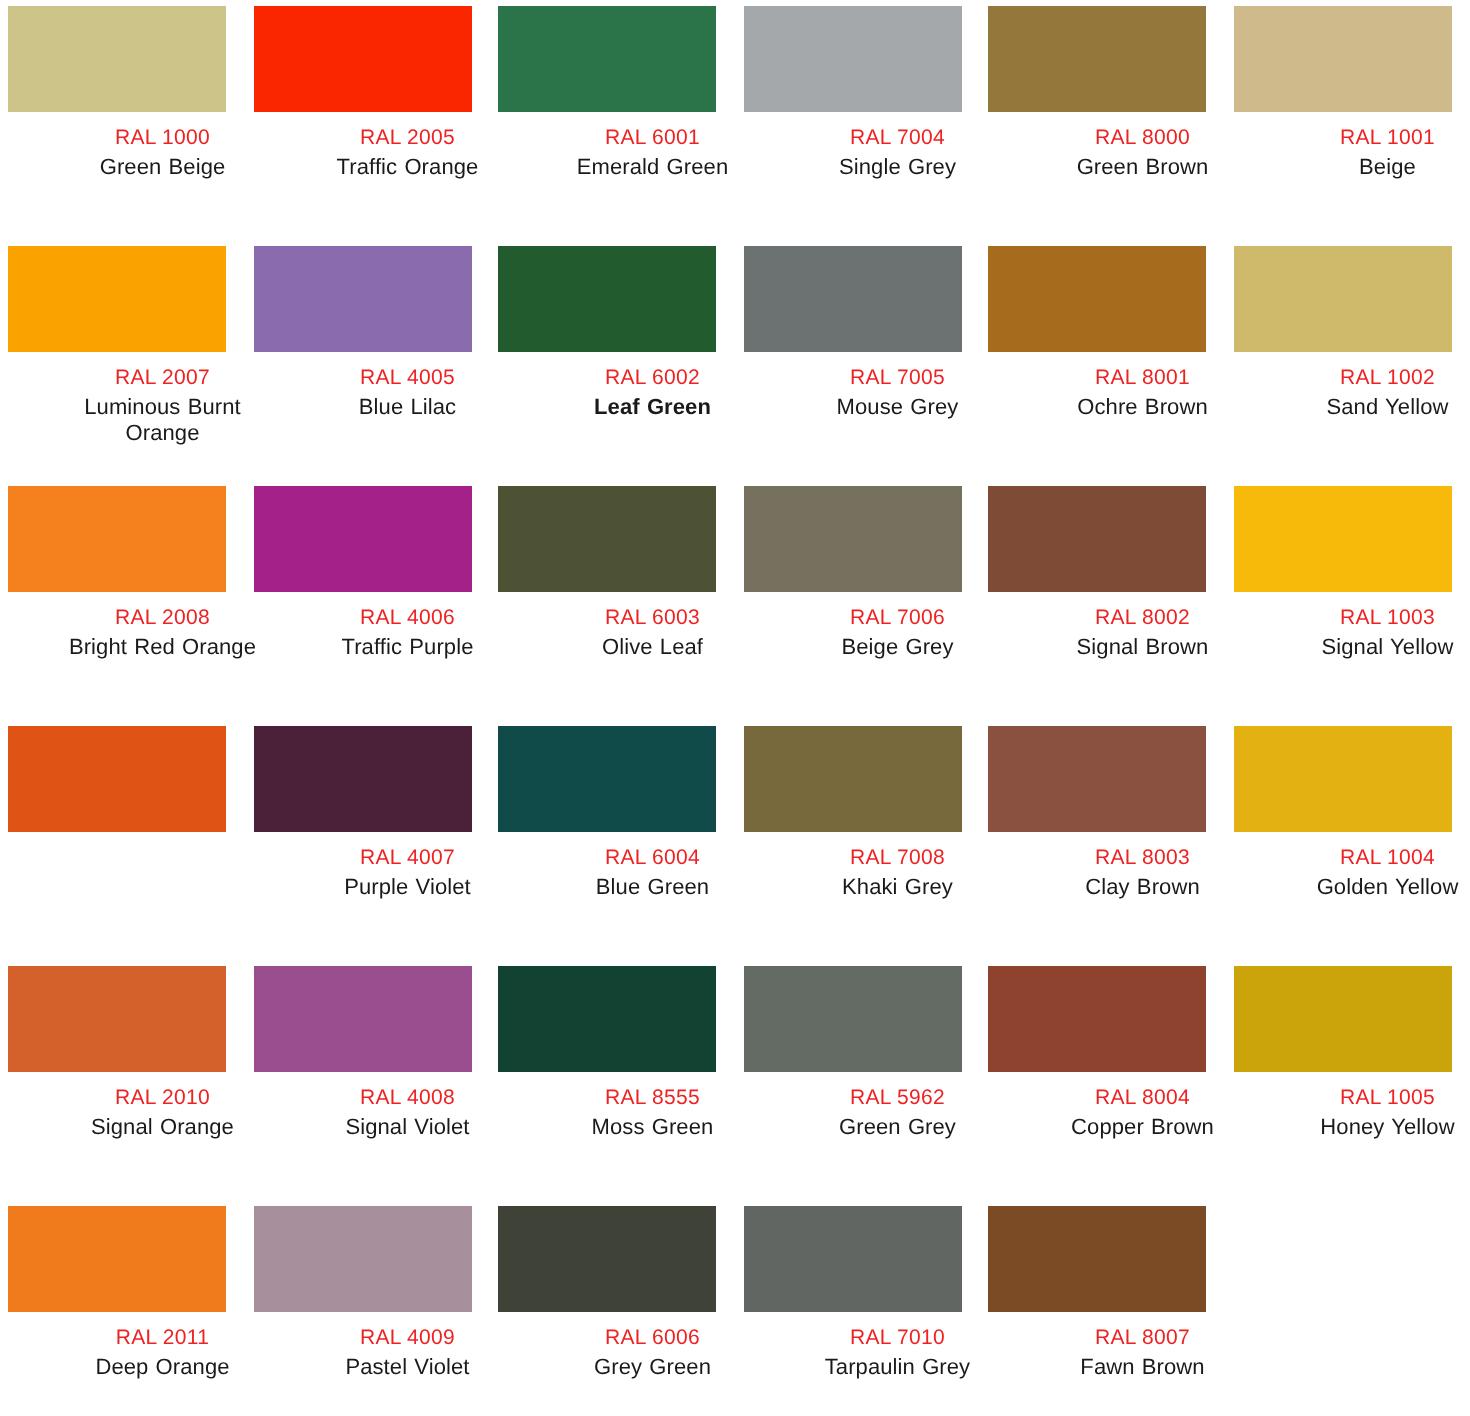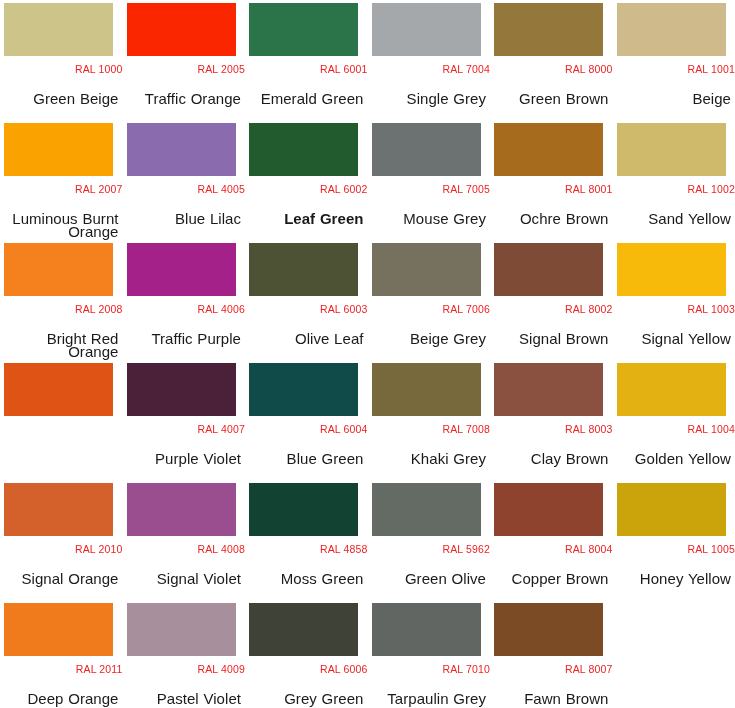--- a/index.html
+++ b/index.html
@@ -35,37 +35,38 @@
     display: block;
     width: 109px;
     height: 53px;
     margin: 3px 0 0 4px;
     border: 0;
   }
 
   .caption {
     width: 122.5px;
     margin-top: 7px;
-    text-align: right;
+    text-align: center;
     line-height: 13px;
+    padding-left: 20px;
   }
 
   .ral-code {
     display: block;
     color: #ee2222;
     font-size: 10.5px;
     letter-spacing: 0.15px;
     white-space: nowrap;
   }
 
   .ral-name {
     display: block;
     color: #1a1a1a;
-    font-size: 15px;
-    margin-top: 16px;
+    font-size: 11px;
+    margin-top: 2px;
     padding: 0 4px;
     letter-spacing: 0.05px;
     word-spacing: 0.5px;
   }
 
   .ral-name.bold {
     font-weight: bold;
   }
 </style>
 </head>
@@ -246,29 +247,29 @@
     <div class="swatch-cell">
       <div class="chip" style="background-color: rgb(154, 78, 144);"></div>
       <div class="caption">
         <span class="ral-code">RAL 4008</span>
         <span class="ral-name">Signal Violet</span>
       </div>
     </div>
     <div class="swatch-cell">
       <div class="chip" style="background-color: rgb(17, 66, 50);"></div>
       <div class="caption">
-        <span class="ral-code">RAL 4858</span>
+        <span class="ral-code">RAL 8555</span>
         <span class="ral-name">Moss Green</span>
       </div>
     </div>
     <div class="swatch-cell">
       <div class="chip" style="background-color: rgb(100, 107, 100);"></div>
       <div class="caption">
         <span class="ral-code">RAL 5962</span>
-        <span class="ral-name">Green Olive</span>
+        <span class="ral-name">Green Grey</span>
       </div>
     </div>
     <div class="swatch-cell">
       <div class="chip" style="background-color: rgb(142, 67, 46);"></div>
       <div class="caption">
         <span class="ral-code">RAL 8004</span>
         <span class="ral-name">Copper Brown</span>
       </div>
     </div>
     <div class="swatch-cell">

